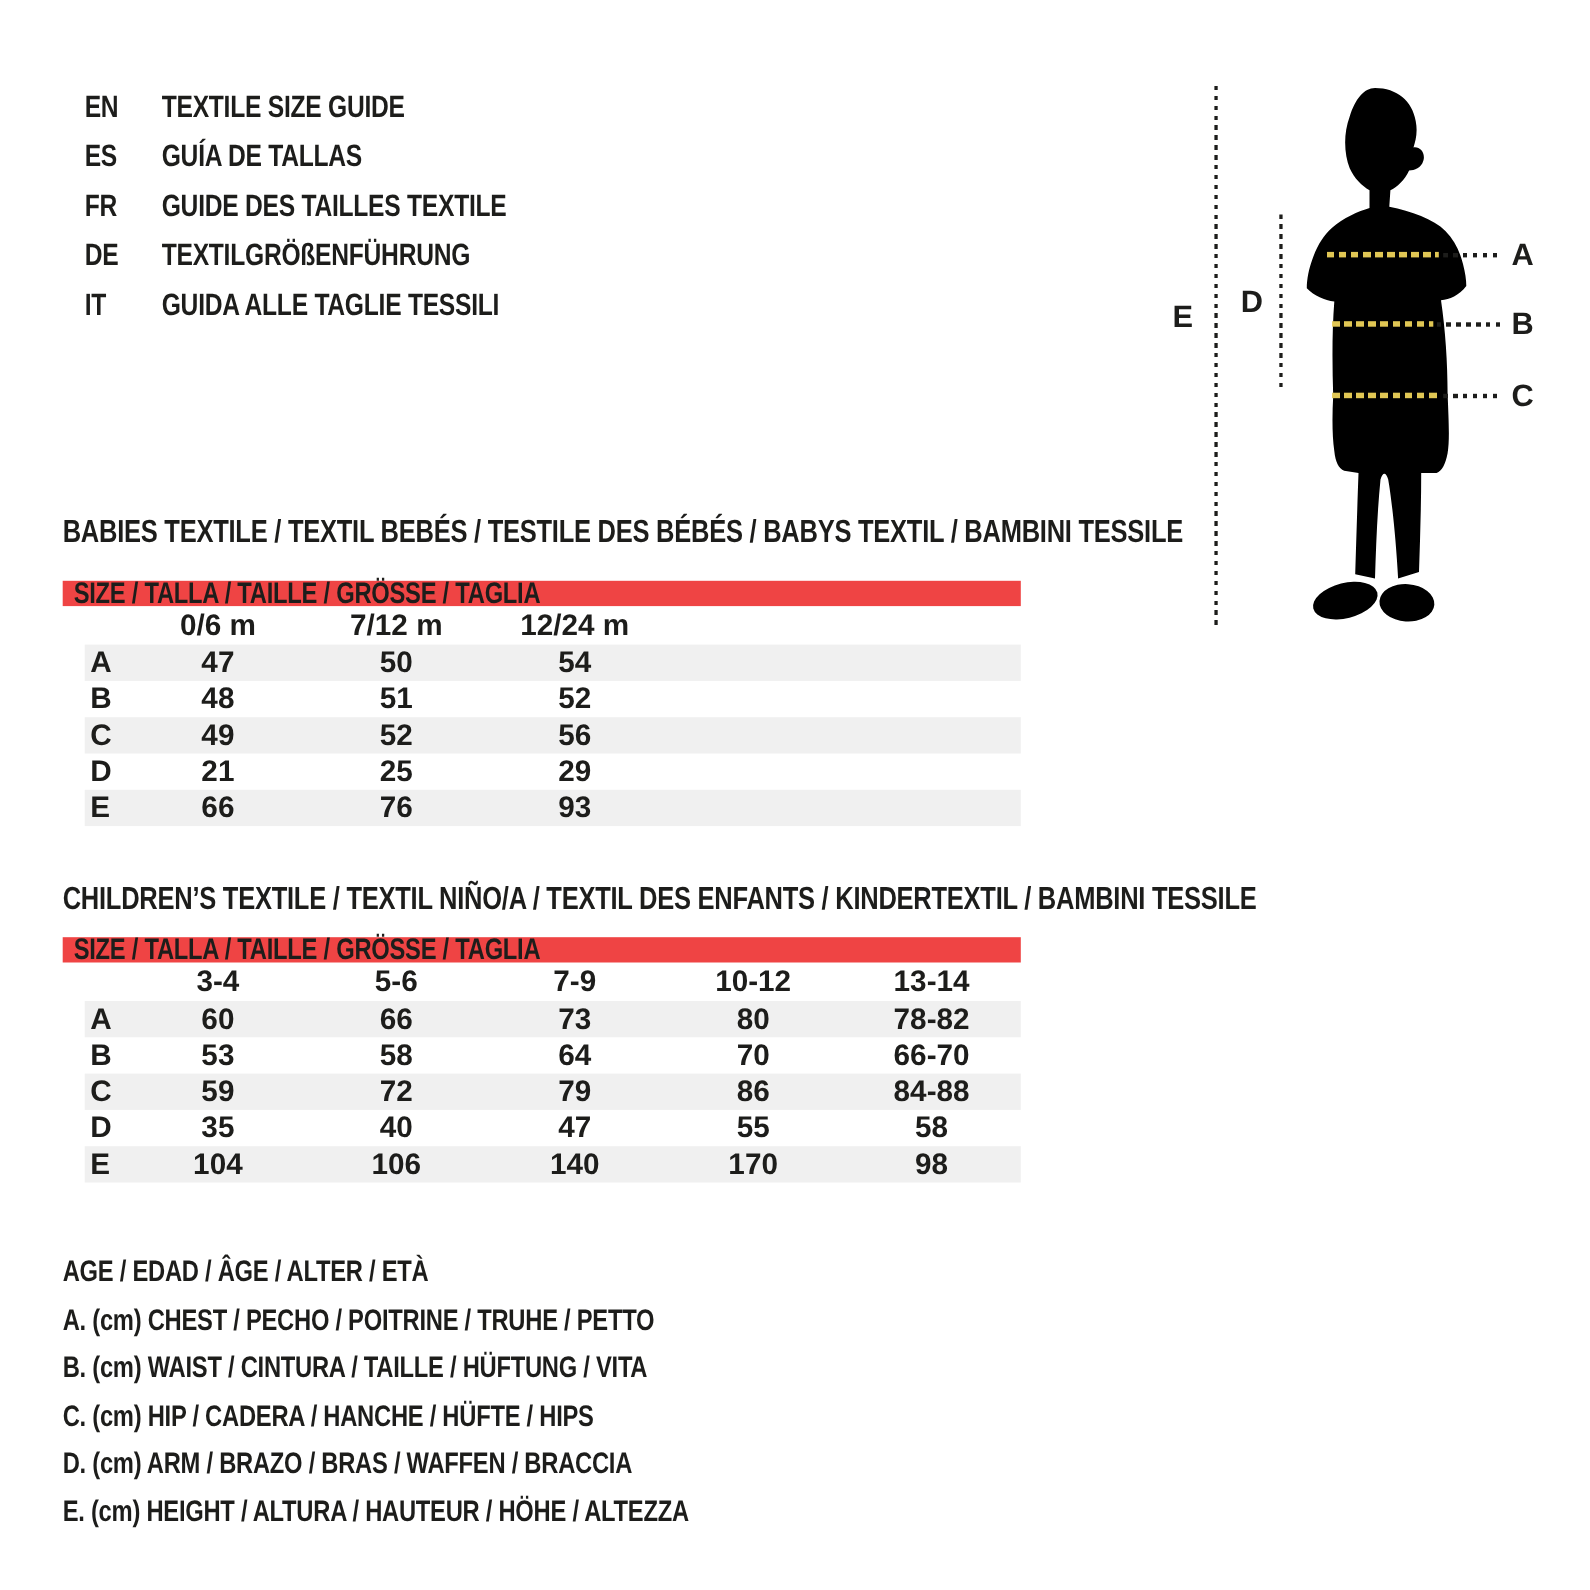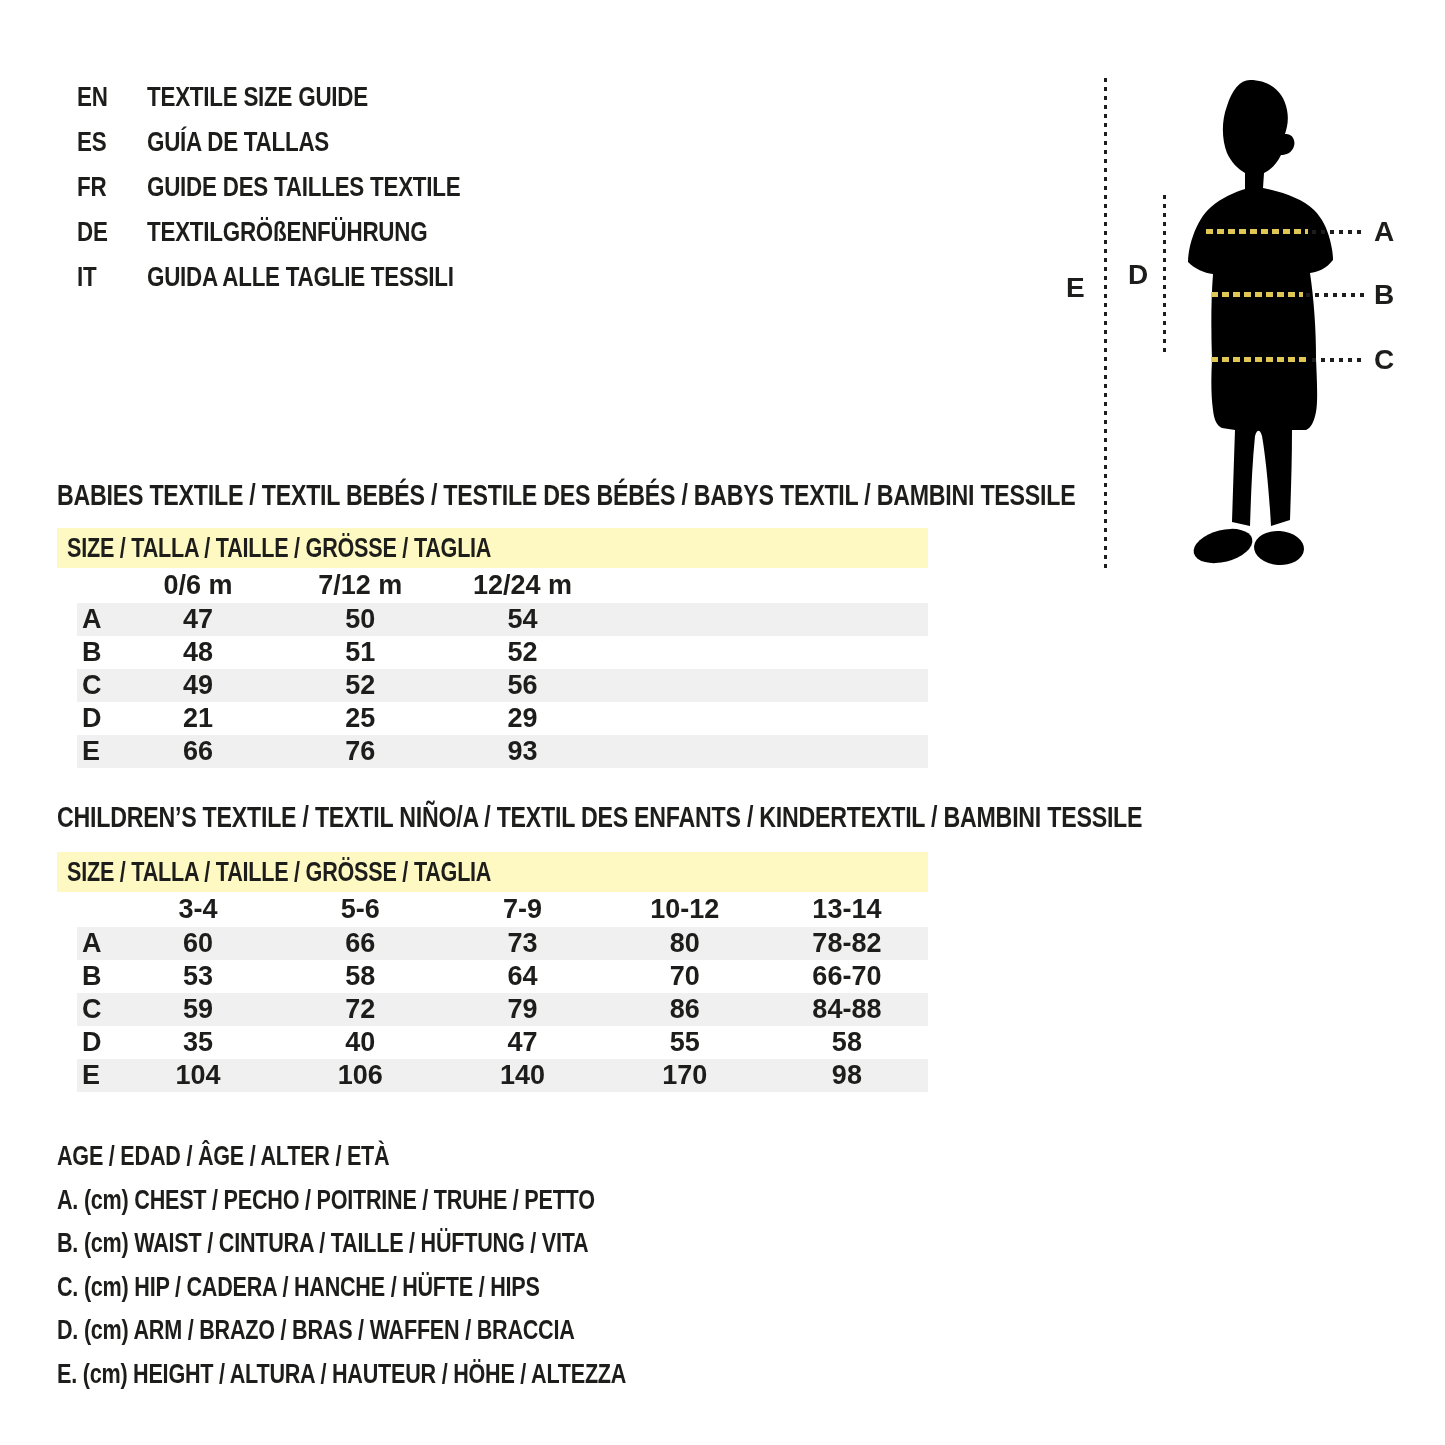--- a/index.html
+++ b/index.html
@@ -14,21 +14,21 @@
   
   .header { left:51px; top:74px;margin-left:26px; }
   .hrow { display:flex; height:45px; align-items:center; font-size:28px; }
   .hcode { width:70px; }
 
   
   .sec-title { left:57px; font-size:29px; line-height:29px; }
 
   
   .table { left:57px; width:871px; }
-  .size-bar { height:40px; background:#fef9c3; display:flex; align-items:center; padding-left:10px; font-size:27px; box-sizing:border-box; }
+  .size-bar { height:23px; background:#ef4444; display:flex; align-items:center; padding-left:10px; font-size:27px; box-sizing:border-box; }
   .trow { height:33px; display:grid; grid-template-columns:40px repeat(5,1fr); align-items:center; font-size:27px;margin-left:20px; }
   .trow.cols { height:35px; }
   .cell { text-align:center; }
   .lab { text-align:left; padding-left:5px; }
   .alt { background:#f0f0f0; }
 
   
   .legend { left:57px; top:1135px; }
   .lline { height:43.5px; display:flex; align-items:center; font-size:27px; }
 
@@ -93,21 +93,21 @@
 
     <div class="abs ydash" style="left:1211px; top:292px; width:92px;"></div>
     <div class="abs hdots" style="left:1306px; top:293px; width:58px;"></div>
     <div class="abs mlabel" style="left:1374px; top:281px;">B</div>
 
     <div class="abs ydash" style="left:1211px; top:357px; width:98px;"></div>
     <div class="abs hdots" style="left:1312px; top:358px; width:52px;"></div>
     <div class="abs mlabel" style="left:1374px; top:346px;">C</div>
   </div>
 
-  <div class="abs sec-title" style="top:481px;">
+  <div class="abs sec-title" style="top:470px;">
     <span class="cond">BABIES TEXTILE / TEXTIL BEBÉS / TESTILE DES BÉBÉS / BABYS TEXTIL / BAMBINI TESSILE</span>
   </div>
 
   <div class="abs table" style="top:528px;">
     <div class="size-bar">
       <span class="cond">SIZE / TALLA / TAILLE / GRÖSSE / TAGLIA</span>
     </div>
     <div class="trow cols">
       <span class="cell lab"></span>
       <span class="cell">0/6 m</span>

